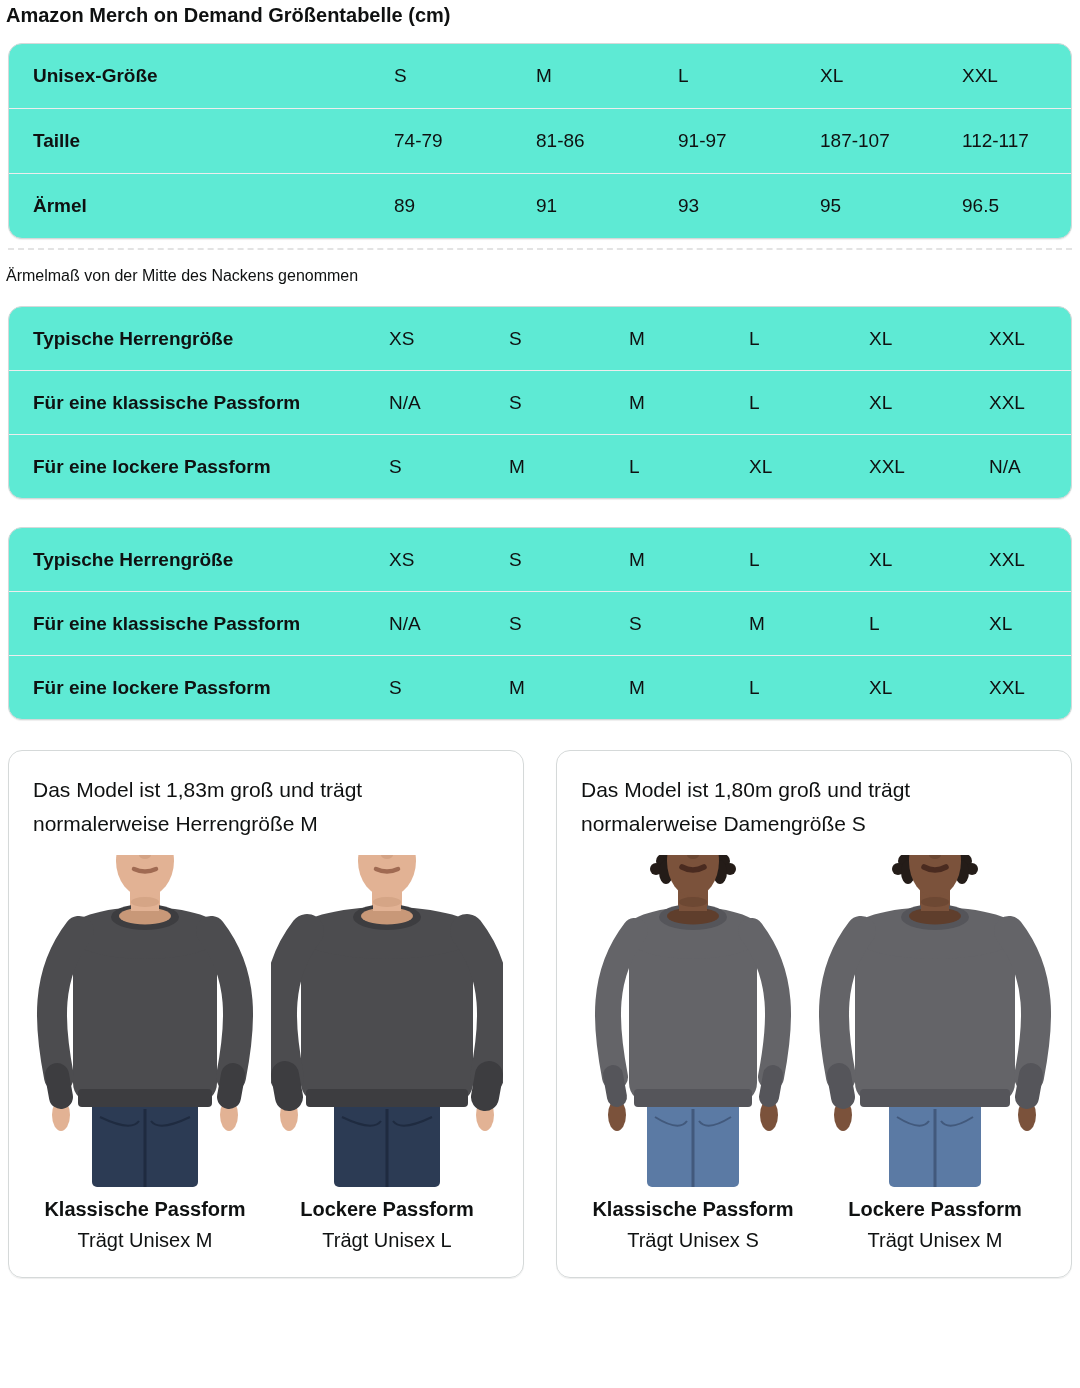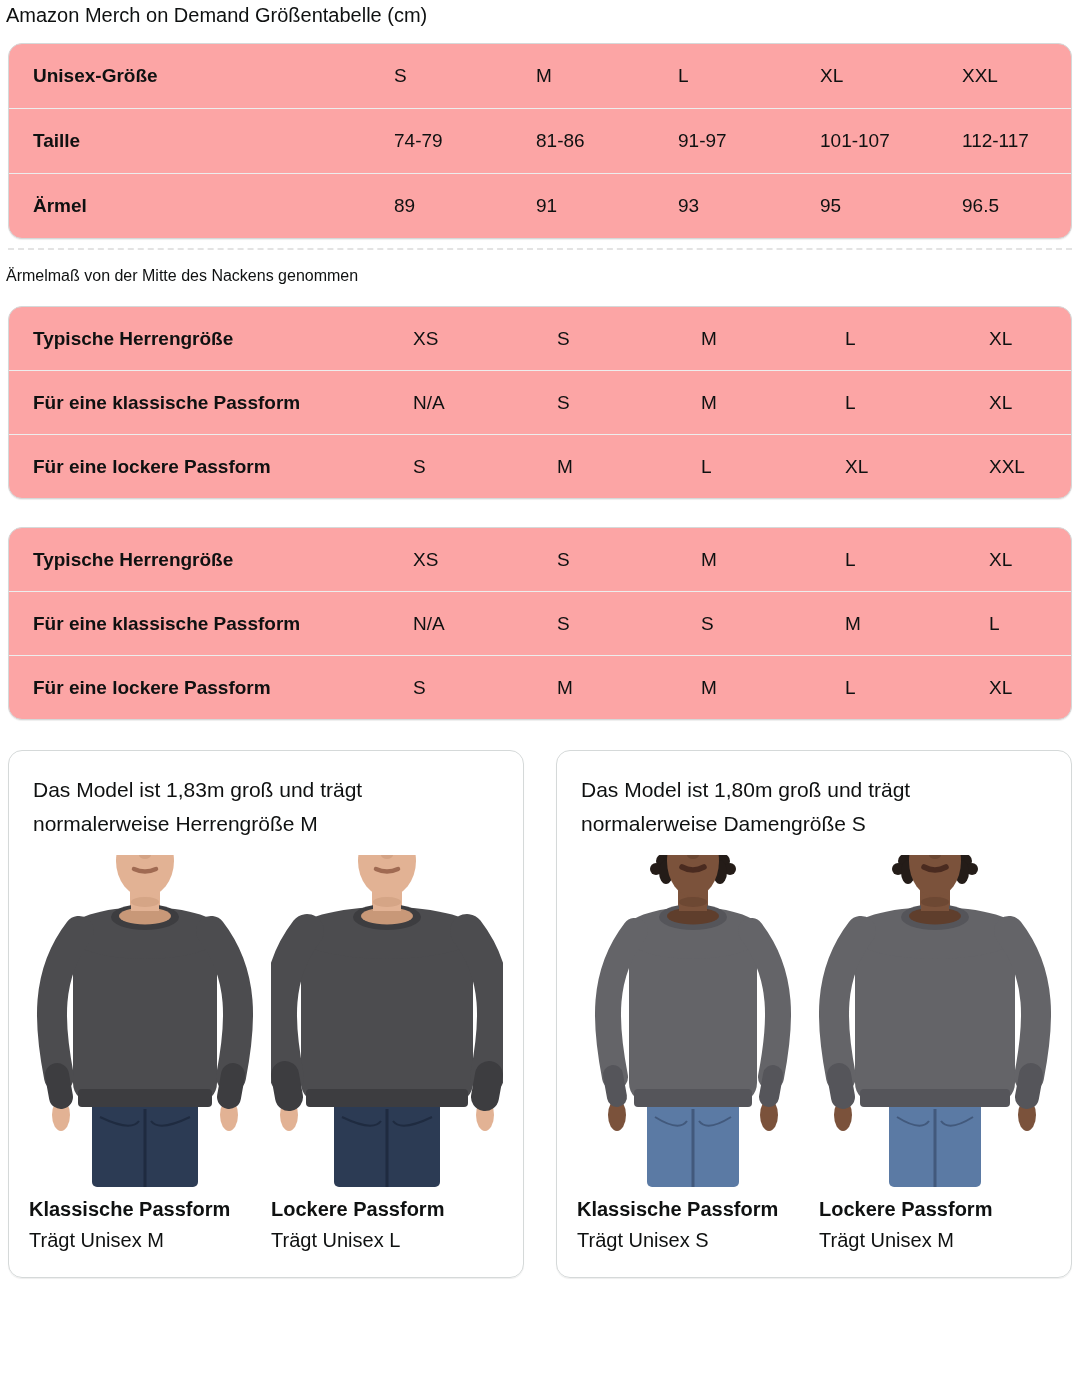--- a/index.html
+++ b/index.html
@@ -5,39 +5,39 @@
   html,body{margin:0;padding:0;background:#fff;}
   body{
     width:1080px;height:1388px;
     font-family:"Liberation Sans","DejaVu Sans",sans-serif;
     color:#0F1111;
     -webkit-font-smoothing:antialiased;
     overflow:hidden;
   }
   .page{padding:2px 8px 0 8px;}
   .page-title{
-    font-size:20px;line-height:26px;font-weight:400;margin:0 0 0 -2px;
+    font-size:20px;line-height:26px;font-weight:700;margin:0 0 0 -2px;
   }
   .chart-card{
     margin-top:15px;
     border:1px solid #D5D9D9;
     border-radius:14px;
-    background:#fca5a5;
+    background:#5eead4;
     box-shadow:0 1px 1px rgba(0,0,0,0.07);
     overflow:hidden;
   }
   .t-row{
     display:grid;
     align-items:center;
     padding:0 24px;
     border-bottom:1px solid #EDEDED;
   }
   .t-row:last-child{border-bottom:none;}
   .size-grid{grid-template-columns:361px 142px 142px 142px 142px 1fr;height:64px;}
-  .fit-grid{grid-template-columns:356px 120px 120px 120px 120px 120px 1fr;height:63px;gap:24px;}
+  .fit-grid{grid-template-columns:356px 120px 120px 120px 120px 120px 1fr;height:63px;}
   .t-label{font-weight:700;font-size:19px;}
   .t-val{font-weight:400;font-size:19px;}
   .dashed-rule{
     margin-top:9px;
     border-top:2px dashed #E3E3E3;
     height:0;
   }
   .footnote{
     margin:14px 0 0 -2px;
     font-size:16px;line-height:24px;font-weight:400;
@@ -63,21 +63,21 @@
     height:528px;
   }
   .model-desc{
     font-size:21px;line-height:34px;font-weight:400;margin:0 0 0 4px;
   }
   .figures{
     margin-top:14px;
     display:flex;
     justify-content:space-between;
   }
-  .figure{width:232px;text-align:left;}
+  .figure{width:232px;text-align:center;}
   .figure svg{display:block;}
   .fit-title{font-size:20px;font-weight:700;line-height:24px;margin-top:10px;}
   .fit-detail{font-size:20px;font-weight:400;line-height:24px;margin-top:7px;}
 </style>
 </head>
 <body>
 
 <div class="page">
 
   <h1 class="page-title">Amazon Merch on Demand Größentabelle (cm)</h1>
@@ -89,21 +89,21 @@
         <span class="t-val">M</span>
         <span class="t-val">L</span>
         <span class="t-val">XL</span>
         <span class="t-val">XXL</span>
       </div>
       <div class="t-row size-grid">
         <span class="t-label">Taille</span>
         <span class="t-val">74-79</span>
         <span class="t-val">81-86</span>
         <span class="t-val">91-97</span>
-        <span class="t-val">101-107</span>
+        <span class="t-val">187-107</span>
         <span class="t-val">112-117</span>
       </div>
       <div class="t-row size-grid">
         <span class="t-label">Ärmel</span>
         <span class="t-val">89</span>
         <span class="t-val">91</span>
         <span class="t-val">93</span>
         <span class="t-val">95</span>
         <span class="t-val">96.5</span>
       </div>

